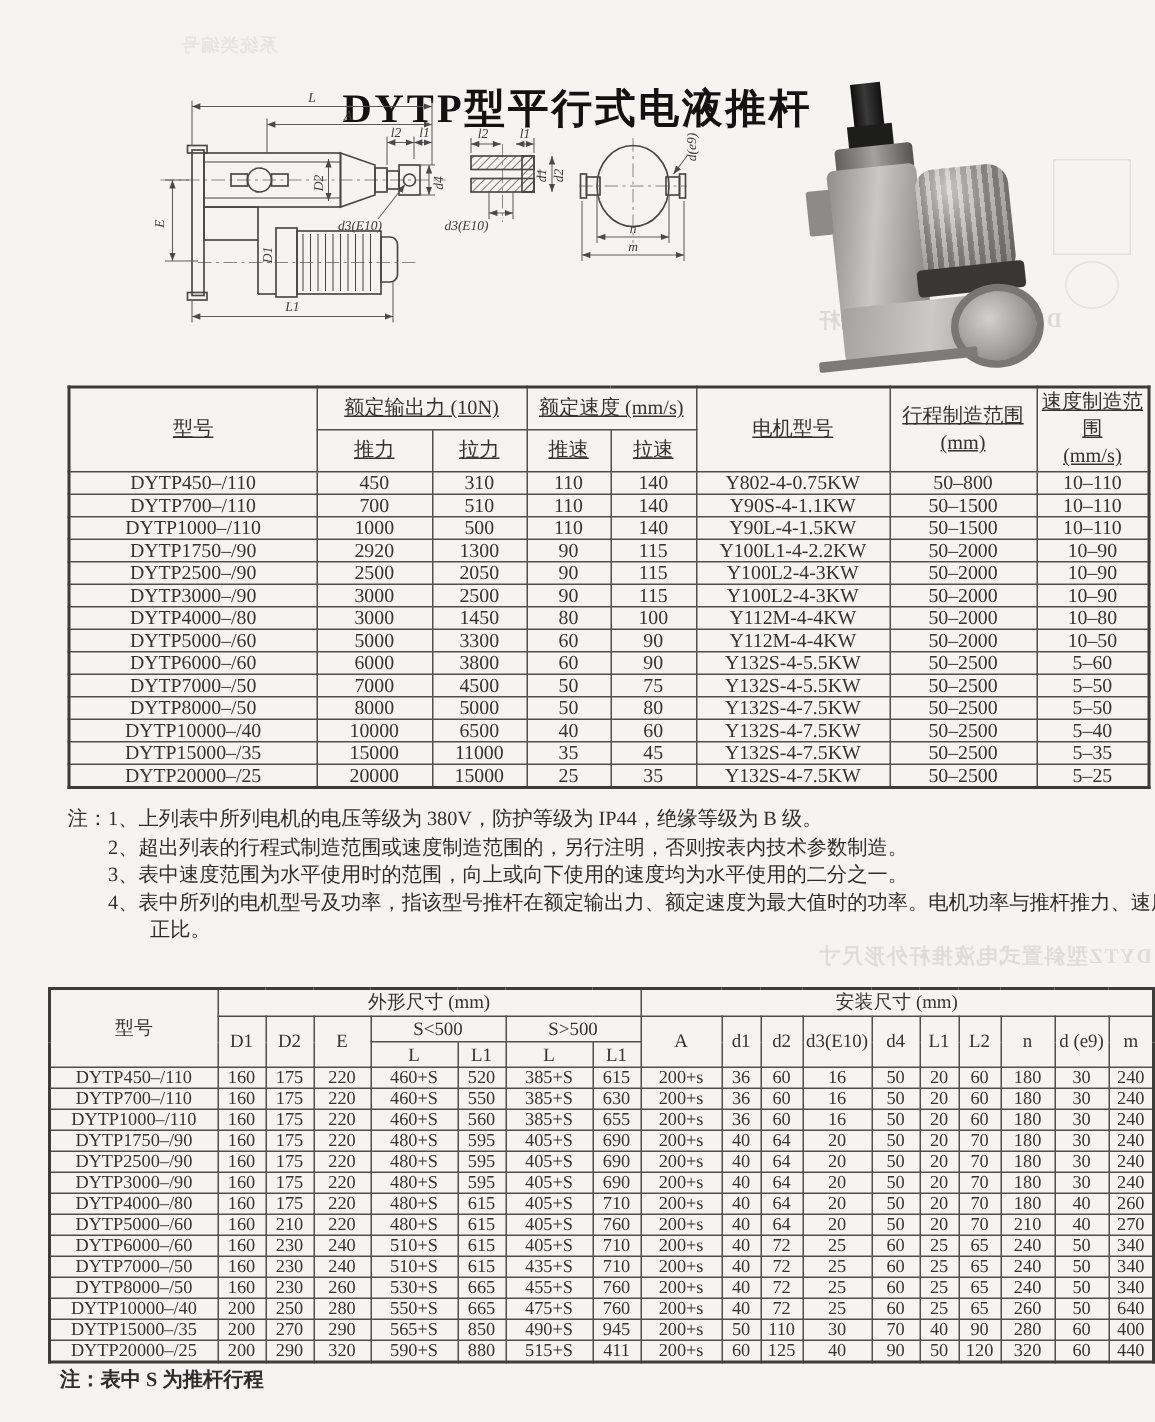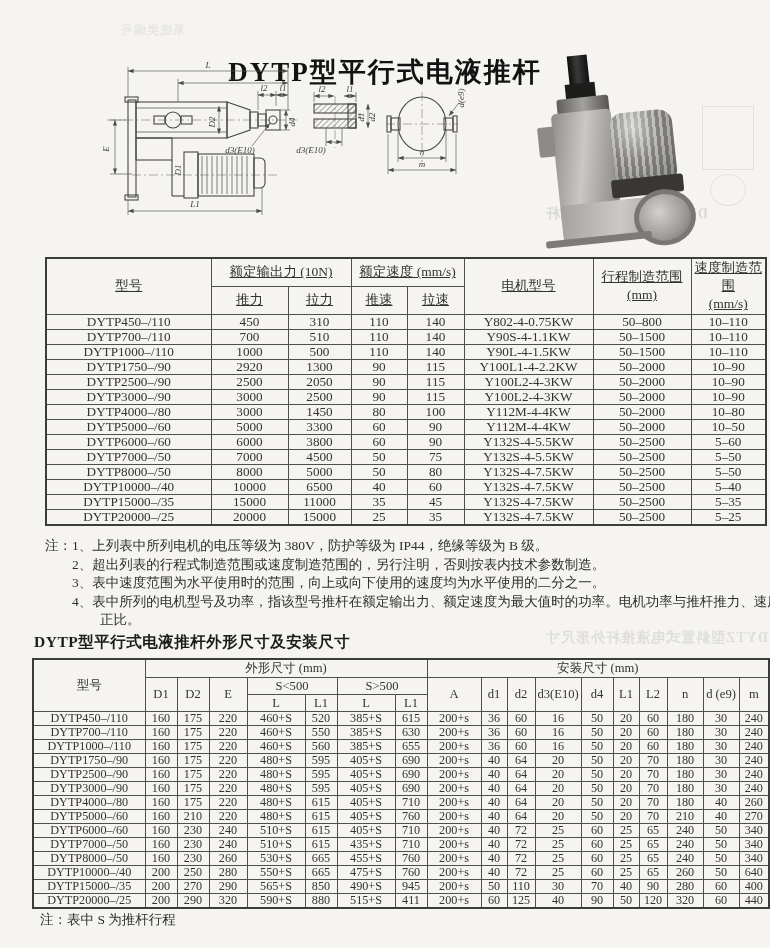--- a/index.html
+++ b/index.html
@@ -46,21 +46,21 @@
   .ph-flange{left:112px;top:140px;width:52px;height:46px;border-radius:50%;border:5px solid #787773;
     background:radial-gradient(circle at 40% 38%,#d2d1cd,#9c9b97 60%,#6e6d69);}
   .ph-base{left:22px;top:180px;width:106px;height:7px;background:#7c7b77;border-radius:2px;}
   
   .sec{position:absolute;font-size:15.5px;font-weight:bold;color:#1c1c1c;letter-spacing:.5px;}
   .sec1{left:42px;top:231px;}
   .sec2{left:34px;top:632px;}
   .notes{position:absolute;left:45px;top:537px;width:705px;font-size:13.5px;line-height:18.5px;padding-left:55px;color:#2e2e2e;}
   .note-prefix{position:absolute;left:0;top:0;}
   .note-item{text-indent:-28px;}
-  .footnote{position:absolute;left:40px;top:911px;font-size:13.5px;color:#2e2e2e;}
+  .footnote{position:absolute;left:40px;top:911px;font-size:13.5px;color:#2e2e2e;font-weight:bold;}
   
   table{border-collapse:collapse;table-layout:fixed;background:transparent;}
   th,td{border:1px solid #4f4f4d;text-align:center;vertical-align:middle;padding:0;font-weight:normal;color:#333331;overflow:hidden;white-space:nowrap;}
   .t1{position:absolute;left:45px;top:257px;width:720px;border:2px solid #3c3c3a;font-size:13.2px;}
   .t1 thead th{height:25px;font-size:13.5px;text-decoration:underline;}
   .t1 tbody td{height:14px;line-height:14px;}
   .t2{position:absolute;left:32px;top:658px;width:736px;border:2px solid #3c3c3a;font-size:12.2px;}
   .t2 thead th{height:16px;font-size:12.6px;}
   .t2 tbody td{height:13px;line-height:13px;}
   .th-2line{white-space:pre-line;line-height:1.35;}
@@ -398,21 +398,20 @@
   </table>
 
   <div class="notes">
     <span class="note-prefix">注：</span>
     <div class="note-item">1、上列表中所列电机的电压等级为 380V，防护等级为 IP44，绝缘等级为 B 级。</div>
     <div class="note-item">2、超出列表的行程式制造范围或速度制造范围的，另行注明，否则按表内技术参数制造。</div>
     <div class="note-item">3、表中速度范围为水平使用时的范围，向上或向下使用的速度均为水平使用的二分之一。</div>
     <div class="note-item">4、表中所列的电机型号及功率，指该型号推杆在额定输出力、额定速度为最大值时的功率。电机功率与推杆推力、速度成正比。</div>
   </div>
 
-  <div class="sec sec2">DYTP型平行式电液推杆外形尺寸及安装尺寸</div>
 
   <table class="t2">
     <colgroup>
       <col style="width:112px">
         <col style="width:32px">
         <col style="width:32px">
         <col style="width:38px">
       <col style="width:58px">
         <col style="width:32px">
         <col style="width:58px">

